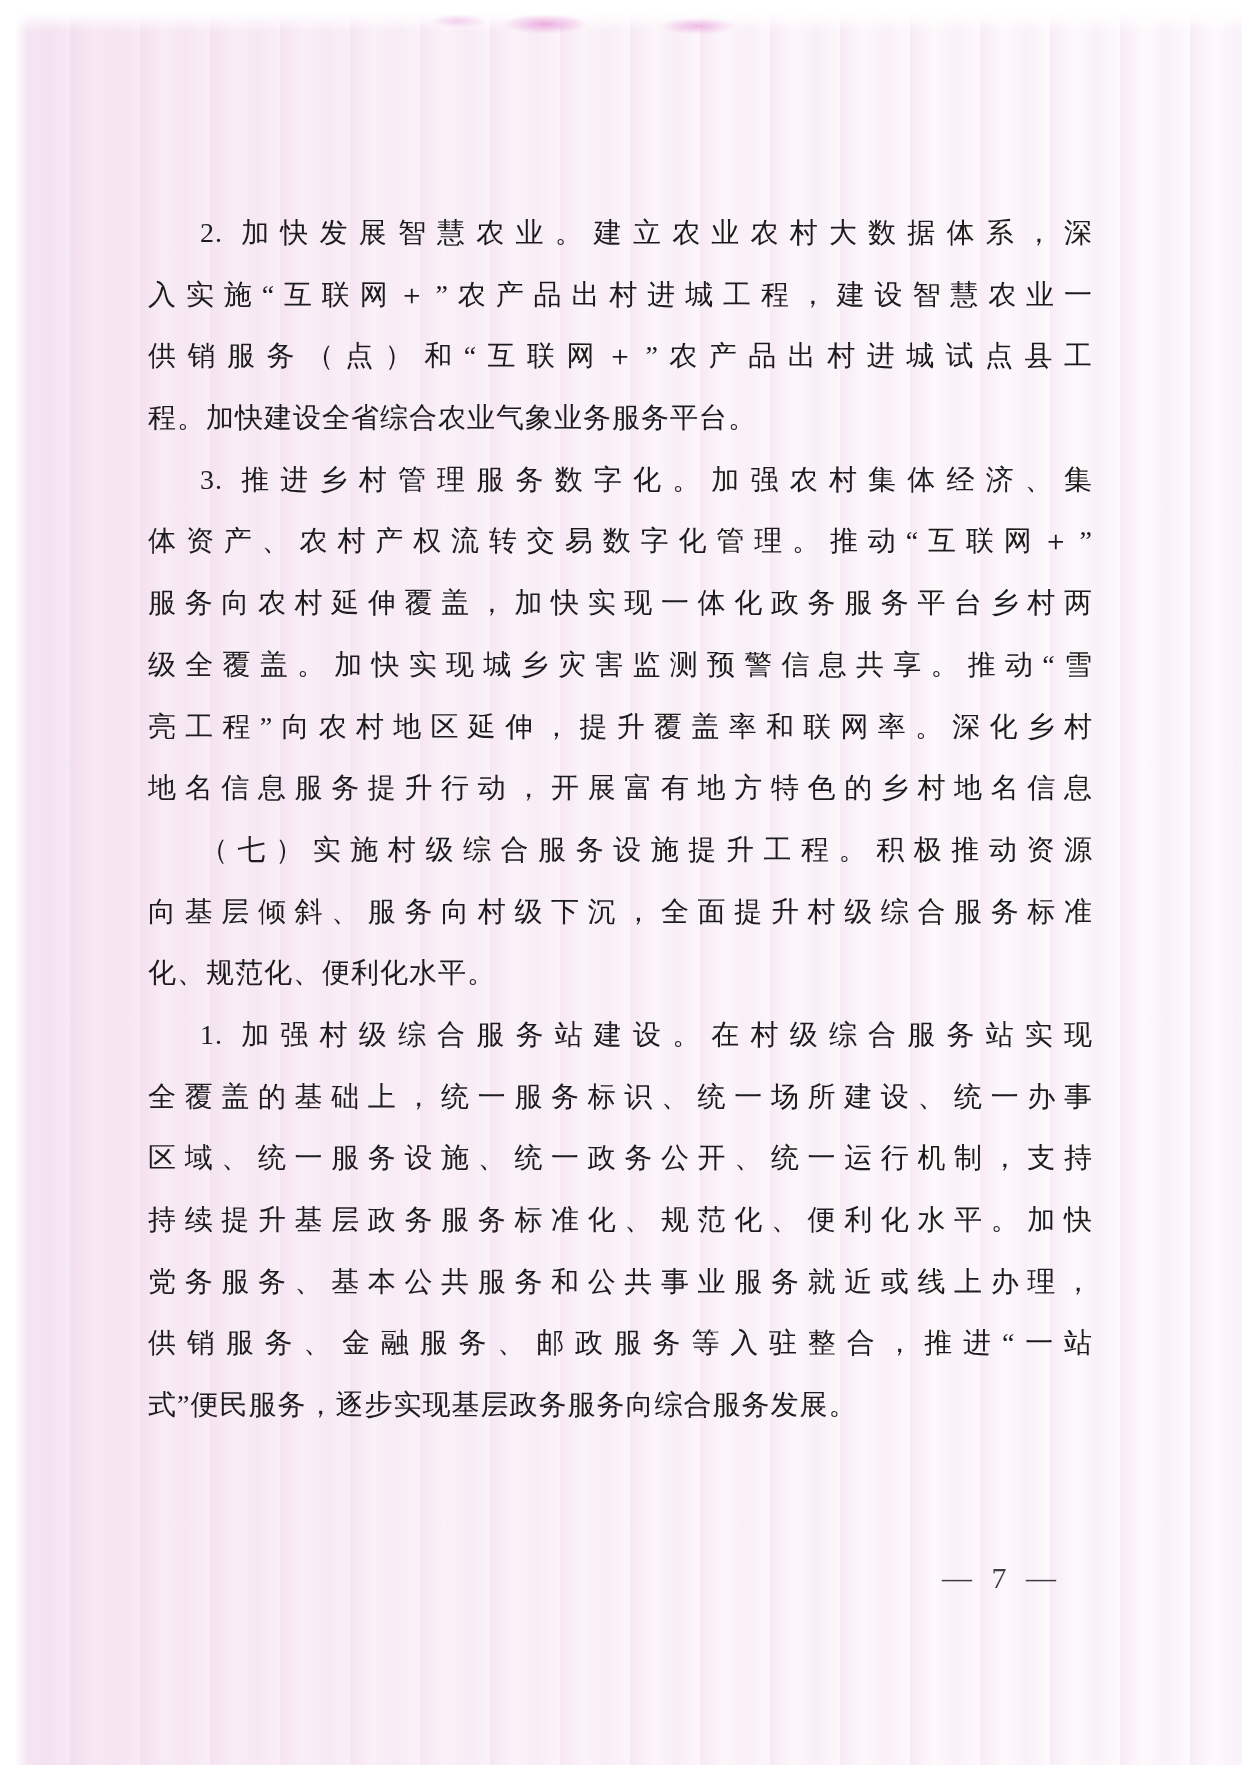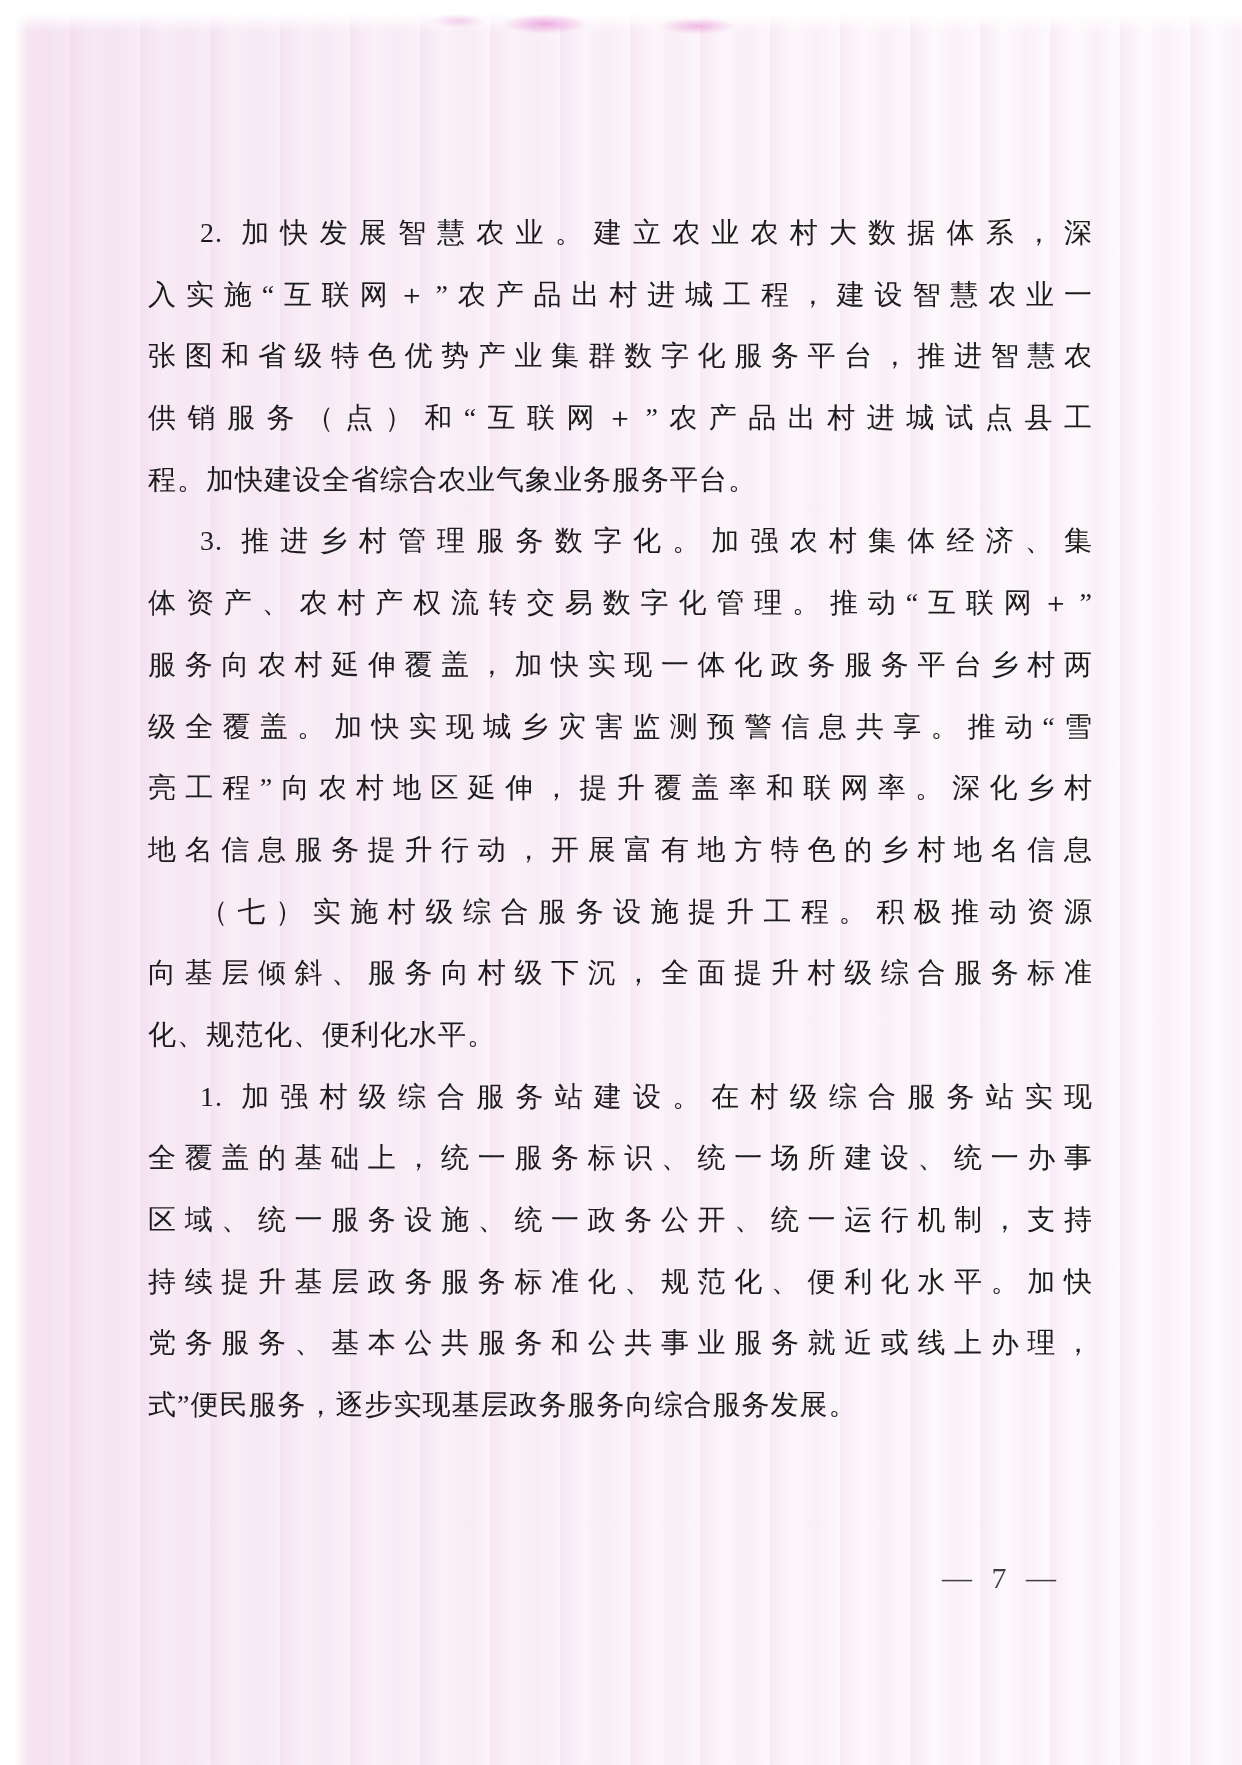--- a/index.html
+++ b/index.html
@@ -67,33 +67,33 @@
     color: #3d3d42;
   }
 </style>
 </head>
 <body>
 
 <div class="page">
   <div class="text-block" id="text-block">
       <div class="line indent justify"><span class="seg">2. 加快发展智慧农业。建立农业农村大数据体系，深</span></div>
       <div class="line justify"><span class="seg">入实施“互联网＋”农产品出村进城工程，建设智慧农业一</span></div>
-      <div class="line justify"><span class="seg">张图和省级特色优势产业集群数字化服务平台，推进智慧农</span></div>
       <div class="line justify"><span class="seg">供销服务（点）和“互联网＋”农产品出村进城试点县工</span></div>
       <div class="line"><span class="seg">程。加快建设全省综合农业气象业务服务平台。</span></div>
       <div class="line indent justify"><span class="seg">3. 推进乡村管理服务数字化。加强农村集体经济、集</span></div>
       <div class="line justify"><span class="seg">体资产、农村产权流转交易数字化管理。推动“互联网＋”</span></div>
       <div class="line justify"><span class="seg">服务向农村延伸覆盖，加快实现一体化政务服务平台乡村两</span></div>
       <div class="line justify"><span class="seg">级全覆盖。加快实现城乡灾害监测预警信息共享。推动“雪</span></div>
       <div class="line justify"><span class="seg">亮工程”向农村地区延伸，提升覆盖率和联网率。深化乡村</span></div>
       <div class="line justify"><span class="seg">地名信息服务提升行动，开展富有地方特色的乡村地名信息</span></div>
       <div class="line indent justify"><span class="seg bold">（七）实施村级综合服务设施提升工程。</span><span class="seg">积极推动资源</span></div>
       <div class="line justify"><span class="seg">向基层倾斜、服务向村级下沉，全面提升村级综合服务标准</span></div>
       <div class="line"><span class="seg">化、规范化、便利化水平。</span></div>
       <div class="line indent justify"><span class="seg">1. 加强村级综合服务站建设。在村级综合服务站实现</span></div>
       <div class="line justify"><span class="seg">全覆盖的基础上，统一服务标识、统一场所建设、统一办事</span></div>
       <div class="line justify"><span class="seg">区域、统一服务设施、统一政务公开、统一运行机制，支持</span></div>
       <div class="line justify"><span class="seg">持续提升基层政务服务标准化、规范化、便利化水平。加快</span></div>
       <div class="line justify"><span class="seg">党务服务、基本公共服务和公共事业服务就近或线上办理，</span></div>
+      <div class="line justify"><span class="seg">供销服务、金融服务、邮政服务等入驻整合，推进“一站</span></div>
       <div class="line"><span class="seg">式”便民服务，逐步实现基层政务服务向综合服务发展。</span></div>
     </div>
   <div class="page-number">— 7 —</div>
 </div>
 
 </body></html>

